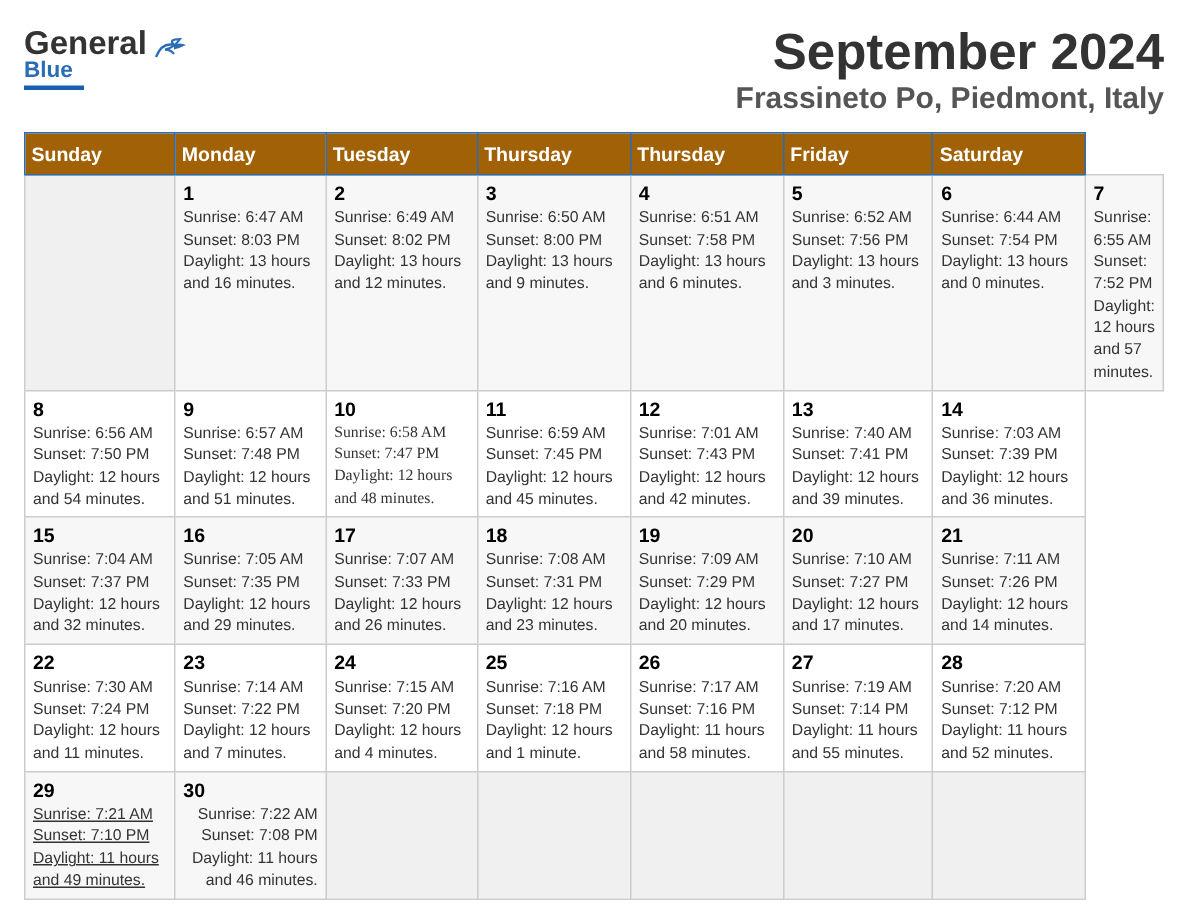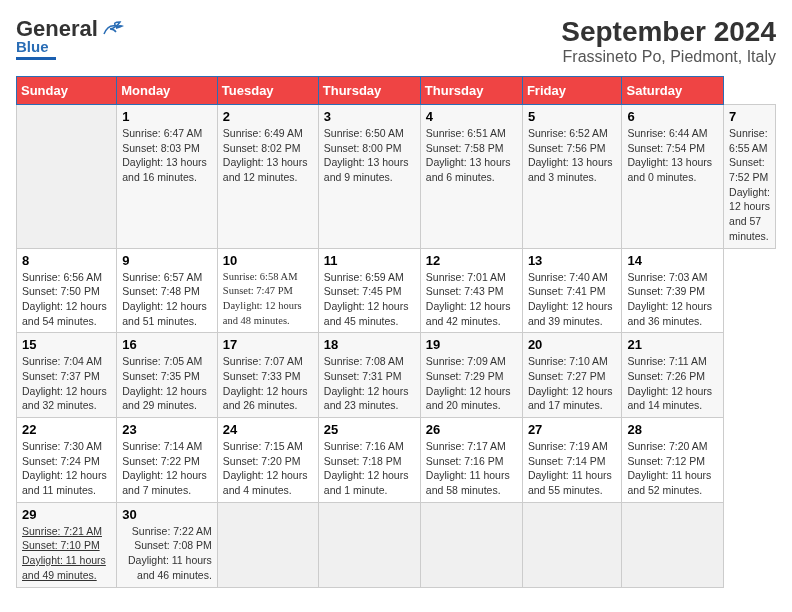--- a/index.html
+++ b/index.html
@@ -16,49 +16,49 @@
       align-items: flex-start;
       margin-bottom: 10px;
     }
     .logo {
       display: flex;
       flex-direction: column;
       align-items: flex-start;
     }
     .logo-row {
       display: flex;
-      align-items: center;
+      align-items: flex-end;
       gap: 4px;
     }
     .logo-blue-line {
       width: 40px;
       height: 3px;
       background: #1a5fb0;
       margin-top: 2px;
     }
     .title-block {
       text-align: right;
     }
     .title-block h1 {
-      font-size: 28px;
+      font-size: 34px;
       font-weight: bold;
       color: #333;
     }
     .title-block h2 {
-      font-size: 16px;
-      font-weight: normal;
+      font-size: 20px;
+      font-weight: bold;
       color: #555;
     }
     table {
       width: 100%;
       border-collapse: collapse;
       font-size: 11px;
     }
     thead tr th {
-      background: #ef4444;
+      background: #a16207;
       color: #fff;
       padding: 6px 4px;
       text-align: left;
       font-size: 13px;
       font-weight: bold;
       border: 1px solid #2a6db5;
     }
     tbody tr td {
       border: 1px solid #ccc;
       padding: 4px 5px;

